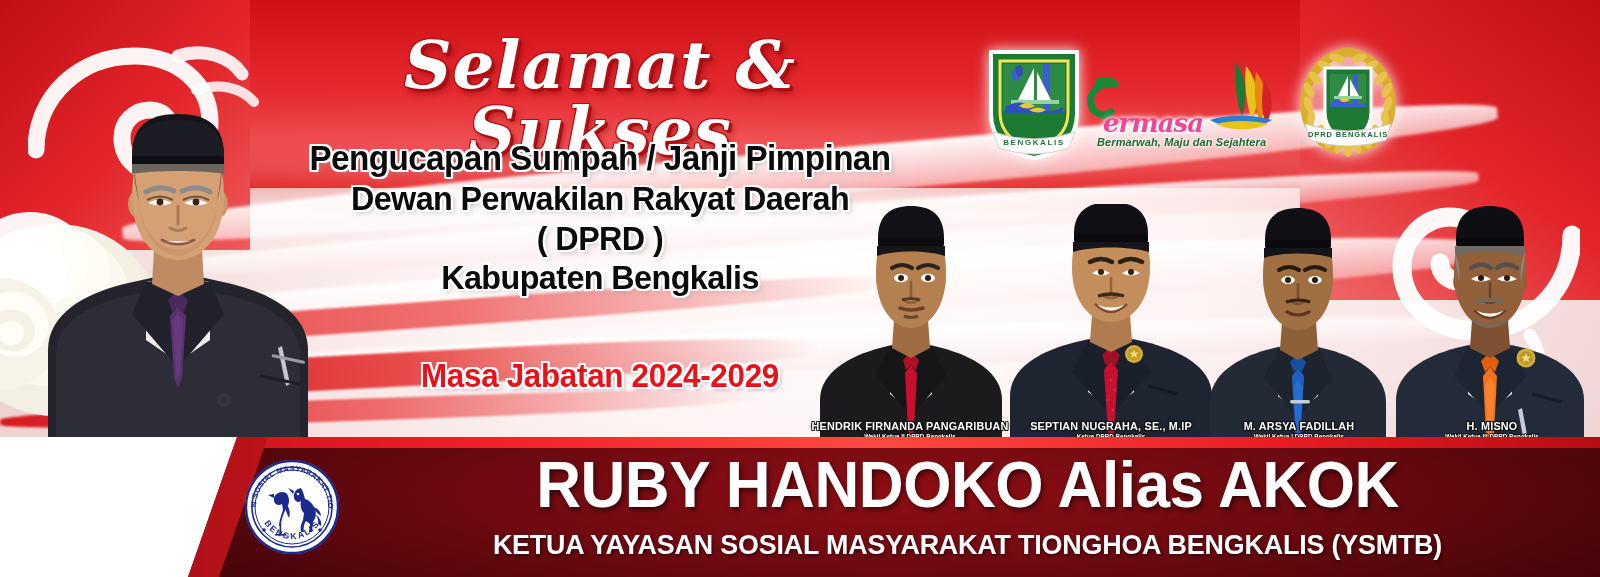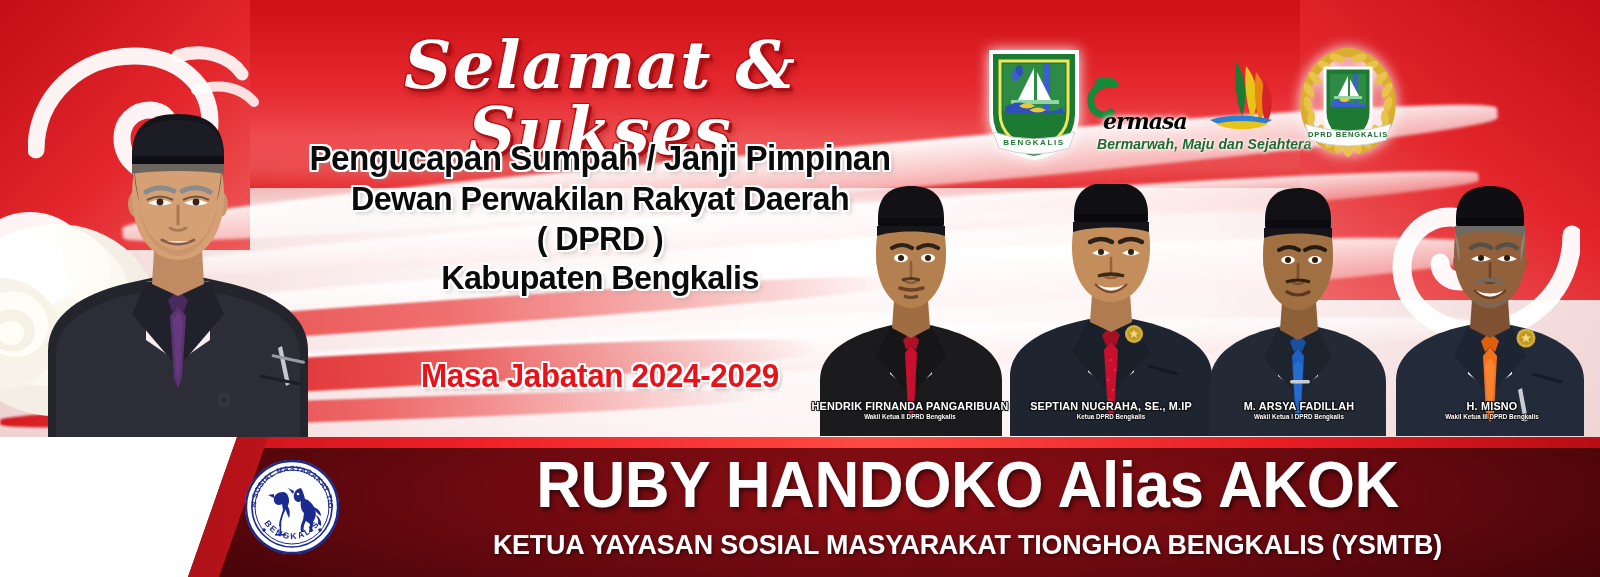--- a/index.html
+++ b/index.html
@@ -144,36 +144,36 @@
   .bermasa { position:absolute; left:110px; top:28px; width:180px; height:86px; }
   .bermasa .l1 {
     position:absolute; left:0; top:20px;
     font-family:"DejaVu Serif", serif; font-weight:bold; font-style:italic;
     font-size:27px; color:#178a3a; letter-spacing:-1px;
     text-shadow:0 0 4px #fff, 0 0 7px #fff;
   }
   .bermasa .l2 {
     position:absolute; left:8px; top:44px;
     font-family:"DejaVu Serif", serif; font-weight:bold; font-style:italic;
-    font-size:22px; color:#000000; letter-spacing:-1px;
+    font-size:26px; color:#ec4899; letter-spacing:-1px;
     text-shadow:0 0 4px #fff, 0 0 7px #fff;
   }
   .bermasa .l3 {
     position:absolute; left:2px; top:72px;
     font-family:"Liberation Sans", sans-serif; font-weight:bold; font-style:italic;
-    font-size:14px; color:#1d6b2e; letter-spacing:0.1px;
+    font-size:11px; color:#1d6b2e; letter-spacing:0.1px;
     text-shadow:0 0 3px #fff, 0 0 5px #fff;
     white-space:nowrap;
   }
 
   
   .portrait { position:absolute; bottom:0; }
   .p-main { left:28px; bottom:137px; width:300px; height:340px; }
 
-  .dprd-strip { position:absolute; left:800px; top:184px; width:800px; height:252px; }
+  .dprd-strip { position:absolute; left:800px; top:204px; width:800px; height:252px; }
   .p-dprd { position:absolute; bottom:0; }
 
   .name-tag {
     position:absolute;
     text-align:center;
     font-family:"Liberation Sans", sans-serif;
     color:#fff;
     transform:scaleX(0.94);
   }
   .name-tag .nm {

